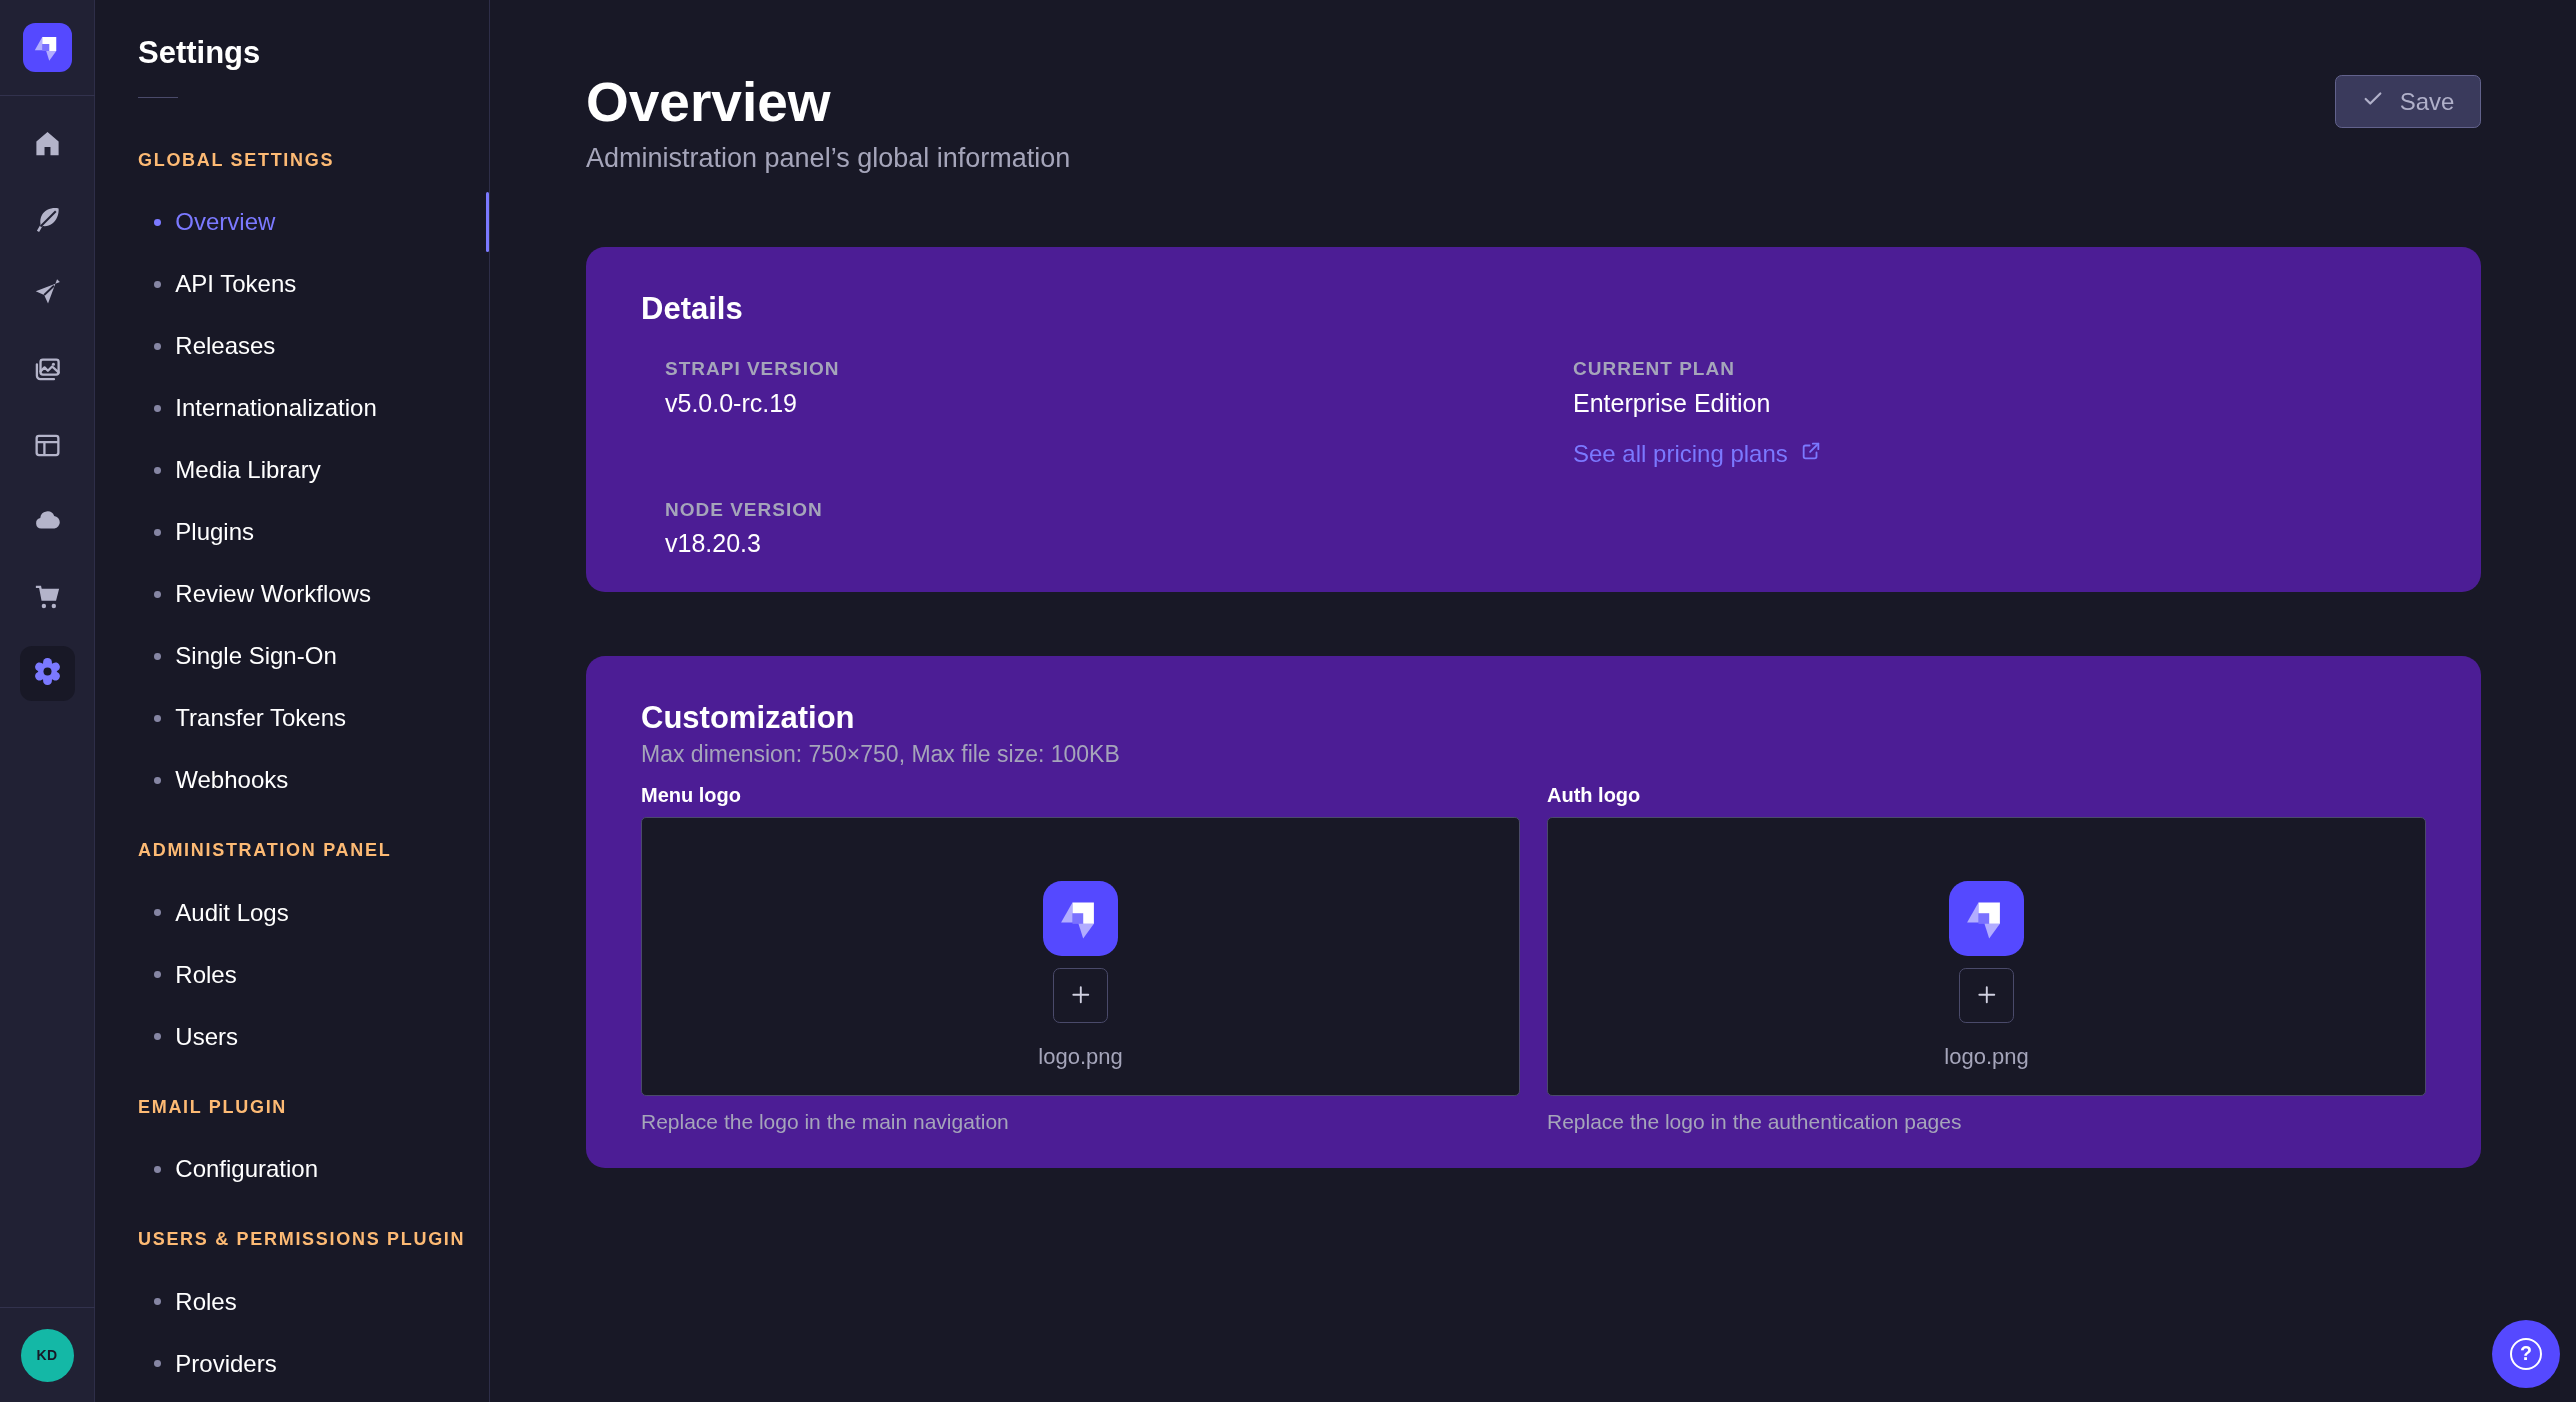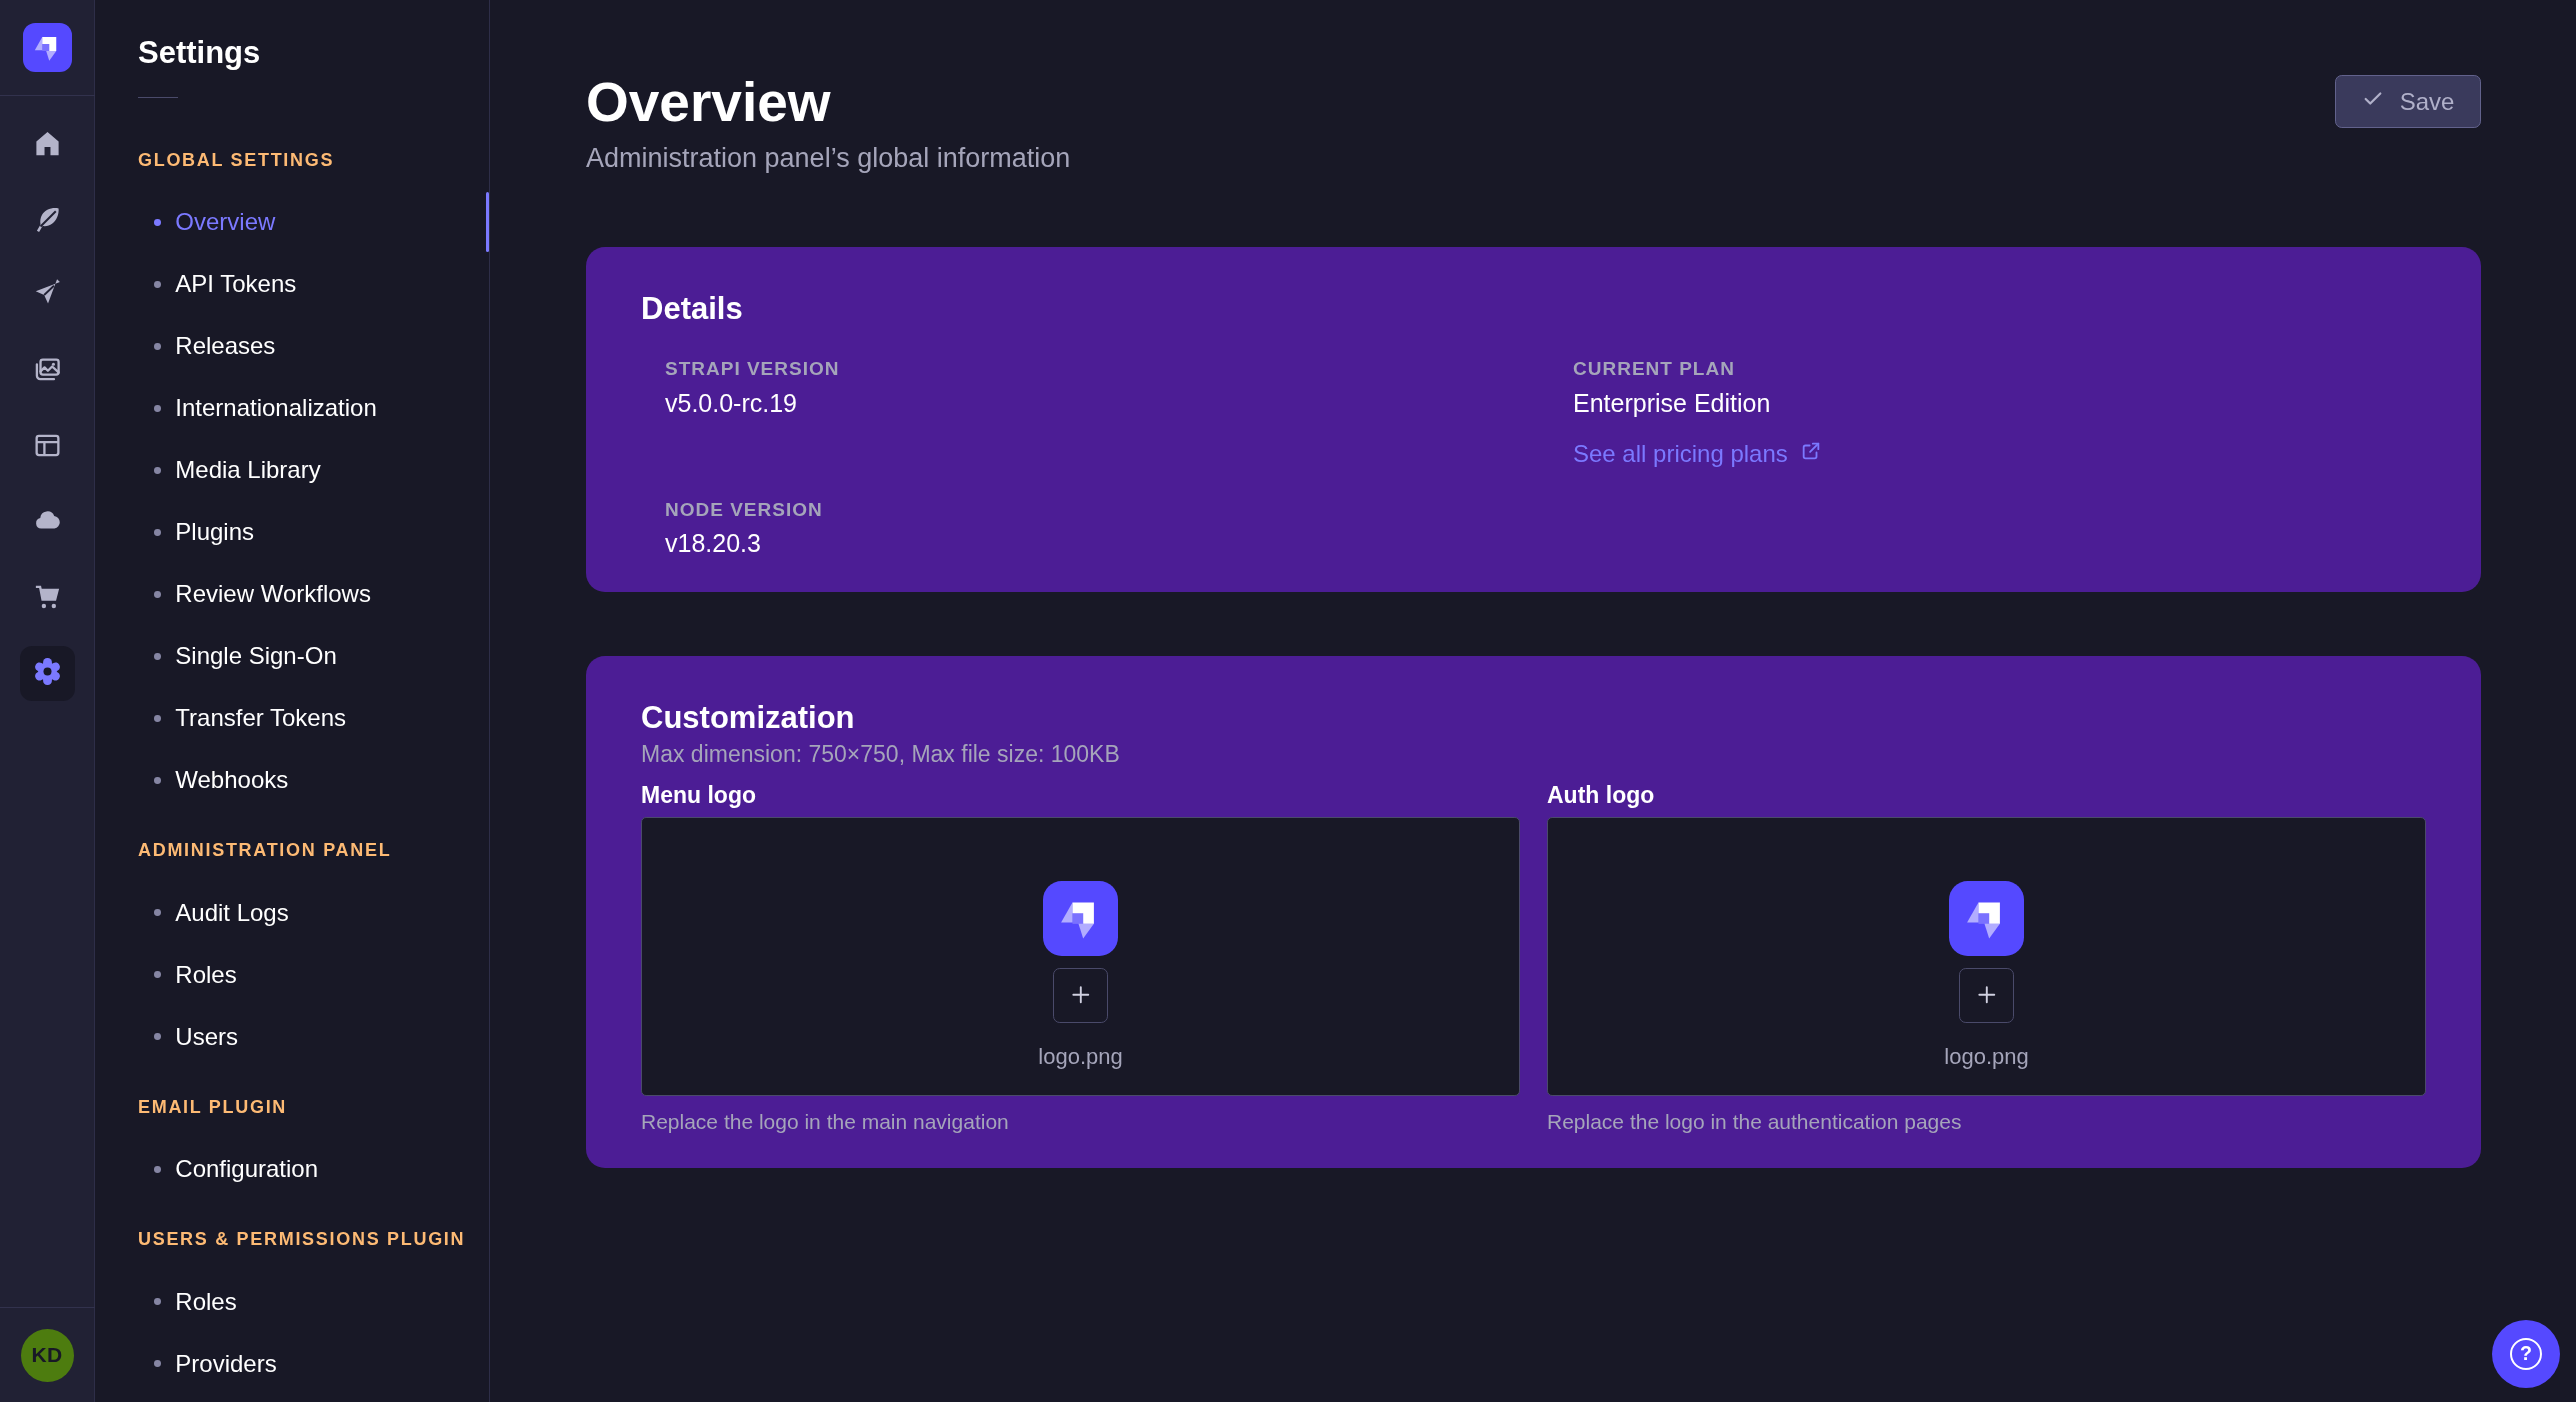--- a/index.html
+++ b/index.html
@@ -25,22 +25,22 @@
   .rail-divider { width:95px; height:0.9px; background:#32324d; }
   .rail-nav { margin-top:22px; display:flex; flex-direction:column; gap:20.4px; }
   .rail-btn {
     width:55px; height:55px; border-radius:12px; border:none; background:transparent;
     display:flex; align-items:center; justify-content:center; cursor:pointer;
   }
   .rail-btn svg { width:31px; height:31px; }
   .rail-btn.active { background:#181826; }
   .rail-bottom { margin-top:auto; width:100%; display:flex; flex-direction:column; align-items:center; }
   .avatar {
-    width:53px; height:53px; border-radius:50%; background:#4d7c0f;
-    color:#181826; font-size:21px; font-weight:700;
+    width:53px; height:53px; border-radius:50%; background:#14b8a6;
+    color:#181826; font-size:14px; font-weight:700;
     display:flex; align-items:center; justify-content:center;
     margin:20.4px 0; cursor:pointer; letter-spacing:0.4px;
   }
 
   
   .subnav {
     position:absolute; left:96px; top:0; bottom:0; width:394px;
     background:#181826; border-right:0.9px solid #2e2e48; overflow:hidden;
   }
   .subnav-title { padding:34px 0 0 42px; font-size:31px; font-weight:700; line-height:37px; }
@@ -86,21 +86,21 @@
   .field-value { margin-top:8.5px; font-size:25px; color:#ffffff; }
   .plan-link {
     margin-top:22px; display:inline-flex; align-items:center; gap:12px;
     color:#7b79ff; font-size:24px; text-decoration:none; cursor:pointer;
   }
   .plan-link svg { width:22px; height:22px; }
 
   .card-custom { margin-top:64px; }
   .card-subtitle { margin-top:5.1px; font-size:23px; color:#a5a5ba; }
   .uploads-grid { margin-top:13.6px; display:grid; grid-template-columns:1fr 1fr; column-gap:27px; }
-  .upload-label { font-size:23px; font-weight:700; line-height:27px; }
+  .upload-label { font-size:20px; font-weight:700; line-height:27px; }
   .upload-zone {
     margin-top:8.5px; height:279px; background:#181826;
     border:0.9px solid #4a4a6a; border-radius:5.1px;
     display:flex; flex-direction:column; align-items:center;
     padding-top:63px; cursor:pointer;
   }
   .logo-preview { width:75px; height:75px; }
   .logo-preview svg { width:100%; height:100%; display:block; }
   .plus-btn {
     margin-top:12px; width:55px; height:55px; border-radius:6.8px;

